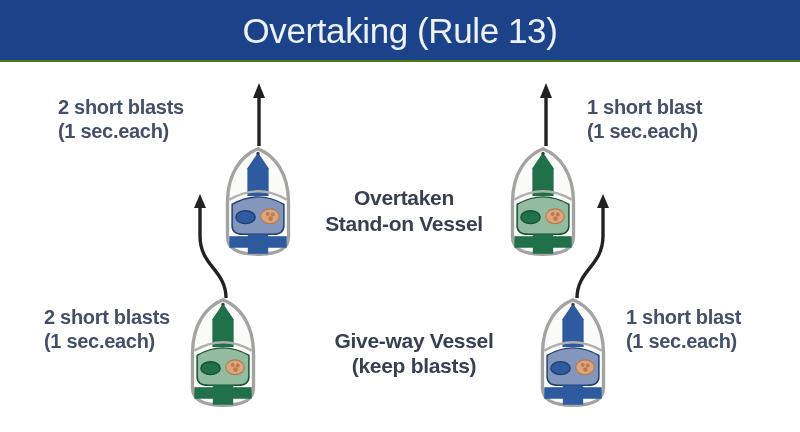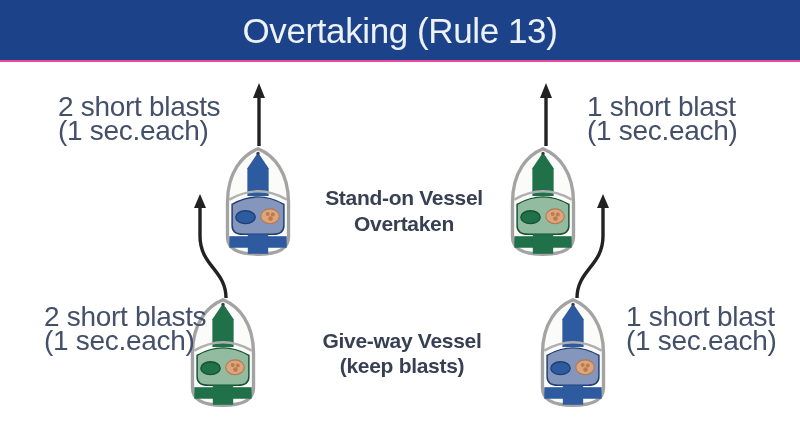--- a/index.html
+++ b/index.html
@@ -5,39 +5,39 @@
   * { margin:0; padding:0; box-sizing:border-box; }
   html,body { background:#e9e9e9; }
   #stage {
     position:relative; width:800px; height:432px; overflow:hidden;
     background:#ffffff;
     font-family:"Liberation Sans", sans-serif;
   }
   
   .header {
     position:absolute; left:0; top:0; width:800px; height:62px;
-    background:var(--header-bg); border-bottom:2px solid #ec4899;
+    background:var(--header-bg); border-bottom:2px solid #4d7c0f;
     display:flex; align-items:center; justify-content:center;
   }
   .header .title {
     color:var(--header-text); font-size:35px; font-weight:400;
     letter-spacing:-0.4px; padding-top:2px;
   }
   
   .boat { position:absolute; width:74px; height:111px; }
   .boat.blue  { --stripe:var(--boat-blue);  --stripe-dark:var(--boat-blue-dark);  --cockpit:var(--boat-blue-cockpit); }
   .boat.green { --stripe:var(--boat-green); --stripe-dark:var(--boat-green-dark); --cockpit:var(--boat-green-cockpit); }
   
   .arrow { position:absolute; overflow:visible; }
   .arrow line, .arrow path { stroke:var(--arrow); stroke-width:3.4; fill:none; }
   .arrow polygon { fill:var(--arrow); stroke:none; }
   
   .siglabel {
     position:absolute; color:var(--label-text);
-    font-size:28px; font-weight:400; line-height:24px; letter-spacing:-0.3px;
+    font-size:20px; font-weight:700; line-height:24px; letter-spacing:-0.3px;
     white-space:nowrap;
   }
   .centerlabel {
     position:absolute; color:var(--center-text); text-align:center;
     font-size:21px; font-weight:700; letter-spacing:-0.3px;
   }
   .centerlabel div { line-height:26px; }
   #give-way-label div { line-height:25px; }
 </style>
 </head>
@@ -110,21 +110,21 @@
   <div class="siglabel" style="left:44px; top:305px;">
     <div>2 short blasts</div>
     <div>(1 sec.each)</div>
   </div>
   <div class="siglabel" style="left:626px; top:305px;">
     <div>1 short blast</div>
     <div>(1 sec.each)</div>
   </div>
 
   <div class="centerlabel" id="stand-on-label" style="left:299px; top:185px; width:210px;">
+    <div>Overtaken</div>
     <div>Stand-on Vessel</div>
-    <div>Overtaken</div>
   </div>
-  <div class="centerlabel" id="give-way-label" style="left:296px; top:328px; width:212px;">
+  <div class="centerlabel" id="give-way-label" style="left:308px; top:328px; width:212px;">
     <div>Give-way Vessel</div>
     <div>(keep blasts)</div>
   </div>
 
 </div>
 
 </body></html>

